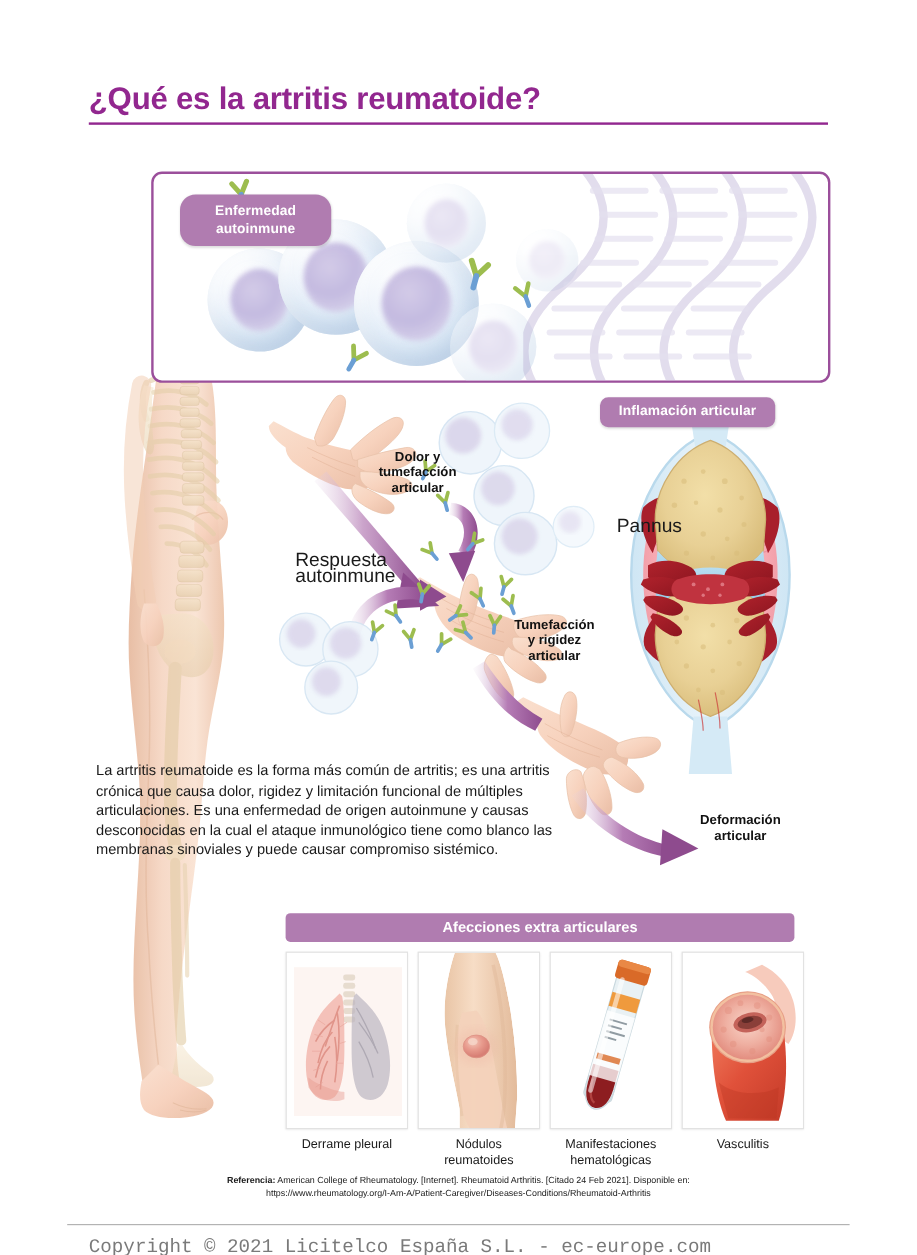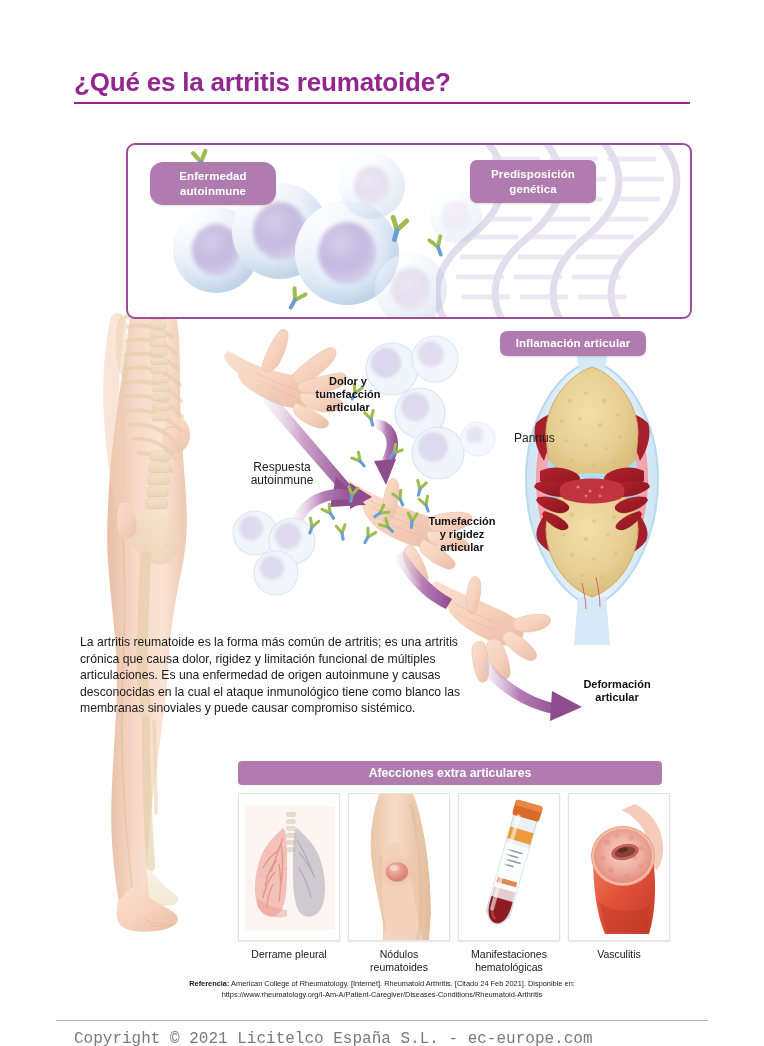--- a/index.html
+++ b/index.html
@@ -113,21 +113,21 @@
     font-size: 11px;
     font-weight: bold;
     line-height: 13px;
     text-align: center;
     white-space: pre-line;
   }
 
   .small-label {
     position: absolute;
     color: #1a1a1a;
-    font-size: 12px;
+    font-size: 16px;
     line-height: 13px;
     text-align: center;
     white-space: pre-line;
     padding-left: 24px;
   }
 
   
   #body-copy {
     position: absolute;
     left: 80px;
@@ -736,22 +736,20 @@
       <g transform="rotate(30)">
         <path d="M0,0 L-5,-8" stroke="#9dbd4f" stroke-width="3.2" stroke-linecap="round"></path>
         <path d="M0,0 L5,-8" stroke="#9dbd4f" stroke-width="3.2" stroke-linecap="round"></path>
         <path d="M0,0 L0,7" stroke="#6b9fd4" stroke-width="3.2" stroke-linecap="round"></path>
       </g>
     </svg>
   </div>
 
   <div class="badge" style="left:150px;top:141px;width:126px;border-radius:13px;">Enfermedad
 autoinmune</div>
-  <div class="badge" style="left:470px;top:139px;width:126px;">Predisposición
-genética</div>
   <div class="badge" style="left:500px;top:310px;width:146px;padding:5px 10px;line-height:15px;">Inflamación articular</div>
 
   <div class="callout" style="left:296px;top:354px;width:104px;">Dolor y
 tumefacción
 articular</div>
   <div class="small-label" style="left:222px;top:440px;width:96px;">Respuesta
 autoinmune</div>
   <div class="callout" style="left:414px;top:494px;width:96px;">Tumefacción
 y rigidez
 articular</div>

